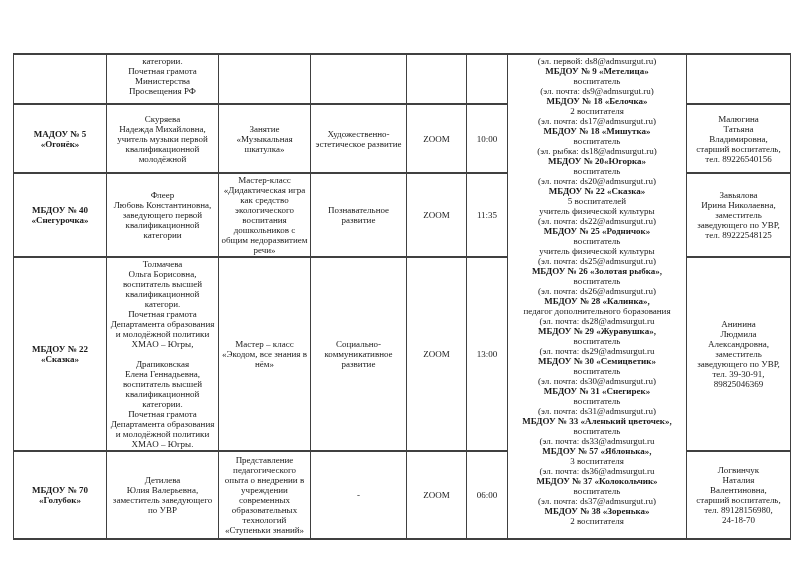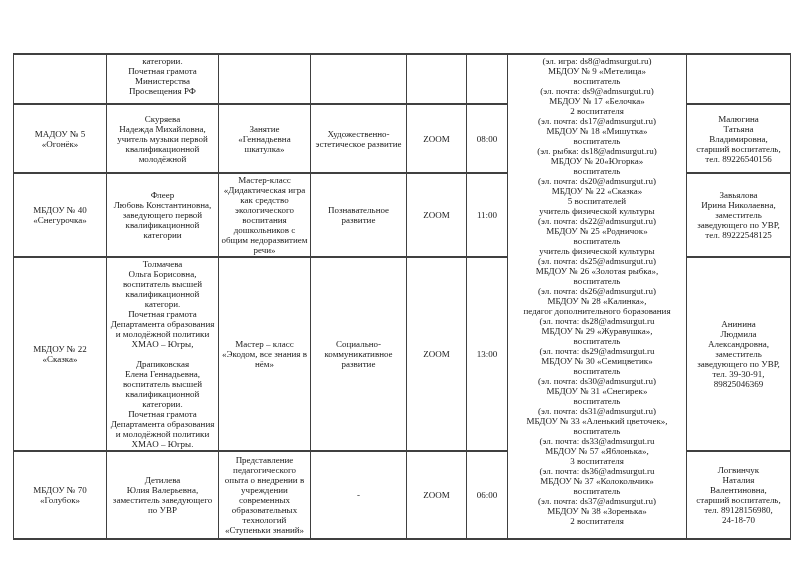--- a/index.html
+++ b/index.html
@@ -28,21 +28,21 @@
     border-bottom:2px solid #404040;
     padding:1px 2px;
     vertical-align:middle;
     text-align:center;
     font-size:9px;
     line-height:10px;
     color:#1a1a1a;
     overflow:hidden;
   }
   .pre { white-space:pre-line; }
-  .bold { font-weight:normal; }
+  .bold { font-weight:bold; }
   .vtop { vertical-align:top !important; }
   .participants-cell { vertical-align:top !important; padding-top:2px; }
   .participants-cell div { white-space:nowrap; }
 </style>
 </head>
 <body>
 
 <div class="page">
   <table class="doc-table">
     <colgroup>
@@ -60,25 +60,25 @@
         <td></td>
         <td class="pre vtop">категории.
 Почетная грамота
 Министерства
 Просвещения РФ</td>
         <td></td>
         <td></td>
         <td></td>
         <td></td>
         <td class="participants-cell" rowspan="5">
-            <div>(эл. игра: ds8@admsurgut.ru)</div>
+            <div>(эл. первой: ds8@admsurgut.ru)</div>
             <div class="bold">МБДОУ № 9 «Метелица»</div>
             <div>воспитатель</div>
             <div>(эл. почта: ds9@admsurgut.ru)</div>
-            <div class="bold">МБДОУ № 17 «Белочка»</div>
+            <div class="bold">МБДОУ № 18 «Белочка»</div>
             <div>2 воспитателя</div>
             <div>(эл. почта: ds17@admsurgut.ru)</div>
             <div class="bold">МБДОУ № 18 «Мишутка»</div>
             <div>воспитатель</div>
             <div>(эл. рыбка: ds18@admsurgut.ru)</div>
             <div class="bold">МБДОУ № 20«Югорка»</div>
             <div>воспитатель</div>
             <div>(эл. почта: ds20@admsurgut.ru)</div>
             <div class="bold">МБДОУ № 22 «Сказка»</div>
             <div>5 воспитателей</div>
@@ -119,26 +119,26 @@
       </tr>
       <tr style="height:69px">
         <td class="pre bold">МАДОУ № 5
 «Огонёк»</td>
         <td class="pre">Скуряева
 Надежда Михайловна,
 учитель музыки первой
 квалификационной
 молодёжной</td>
         <td class="pre">Занятие
-«Геннадьевна
+«Музыкальная
 шкатулка»</td>
         <td class="pre">Художественно-
 эстетическое развитие</td>
         <td>ZOOM</td>
-        <td>08:00</td>
+        <td>10:00</td>
         <td class="pre">Малюгина
 Татьяна
 Владимировна,
 старший воспитатель,
 тел. 89226540156</td>
       </tr>
       <tr style="height:83px">
         <td class="pre bold">МБДОУ № 40
 «Снегурочка»</td>
         <td class="pre">Флеер
@@ -150,21 +150,21 @@
 «Дидактическая игра
 как средство
 экологического
 воспитания
 дошкольников с
 общим недоразвитием
 речи»</td>
         <td class="pre">Познавательное
 развитие</td>
         <td>ZOOM</td>
-        <td>11:00</td>
+        <td>11:35</td>
         <td class="pre">Завьялова
 Ирина Николаевна,
 заместитель
 заведующего по УВР,
 тел. 89222548125</td>
       </tr>
       <tr style="height:182px">
         <td class="pre bold">МБДОУ № 22
 «Сказка»</td>
         <td class="pre">Толмачева

